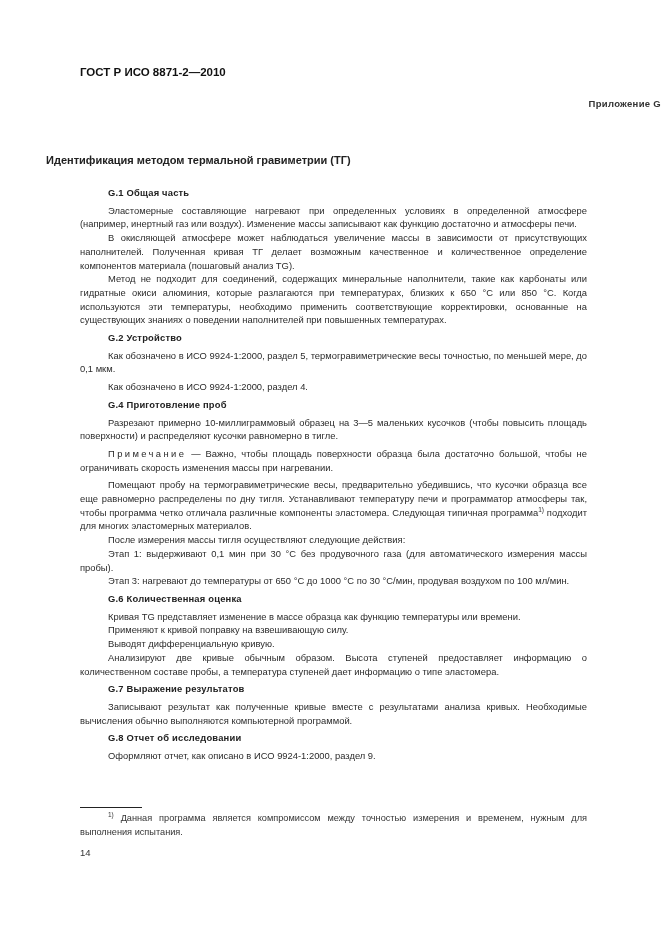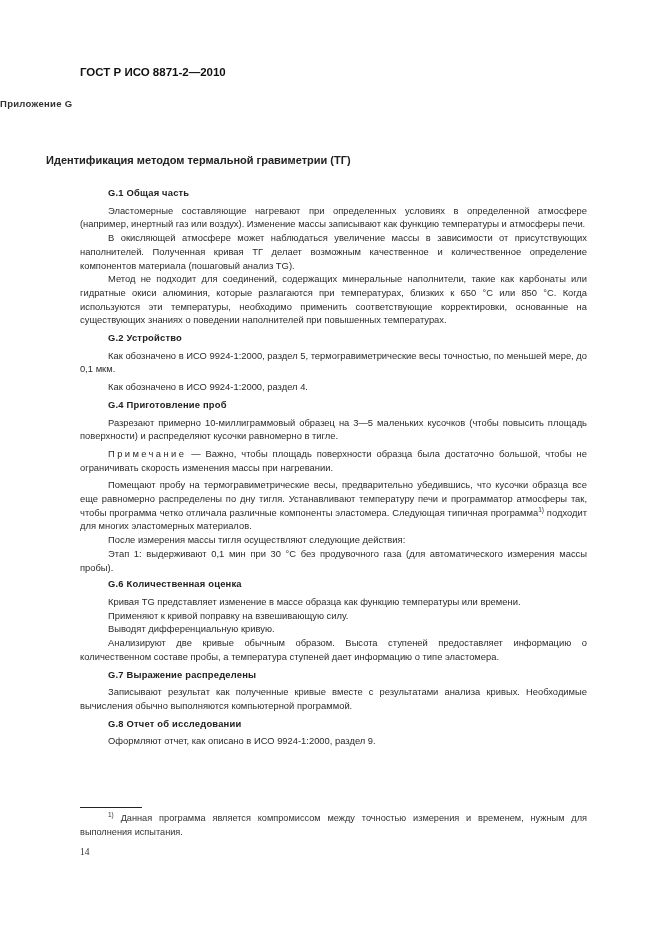--- a/index.html
+++ b/index.html
@@ -1,50 +1,50 @@
 <!DOCTYPE html>
 <html><head>
   <meta charset="utf-8">
   <style>
     html, body { margin: 0; padding: 0; background: #ffffff; }
     body { width: 661px; height: 936px; position: relative; overflow: hidden;
            font-family: "Liberation Sans", sans-serif; color: #222; }
     .page-header { position: absolute; left: 80px; top: 66px; font-size: 11.5px; font-weight: bold; color: #111; }
-    .annex { position: absolute; left: 0; width: 661px; top: 97px; text-align: left; font-size: 9.5px; font-weight: bold; line-height: 14px; color: #333; letter-spacing: 0.3px; }
+    .annex { position: absolute; left: 0; width: 661px; top: 97px; text-align: right; font-size: 9.5px; font-weight: bold; line-height: 14px; color: #333; letter-spacing: 0.3px; }
     .annex .line { display: block; }
     .annex .line.second { padding-left: 30px; }
     .doc-title { position: absolute; left: 16px; width: 661px; top: 154px; font-size: 11px; font-weight: bold; color: #222; padding-left: 30px; box-sizing: border-box; }
     .content { position: absolute; left: 80px; top: 186px; width: 507px; font-size: 9.4px; line-height: 13.7px; color: #2b2b2b; }
     .sec-h { font-weight: bold; padding-left: 28px; margin: 0 0 4px 0; font-size: 9.4px; letter-spacing: 0.2px; color: #222; }
     p { margin: 0; text-indent: 28px; text-align: justify; }
     p.gap { margin-bottom: 4px; }
     .sec { margin-bottom: 3px; }
     .note .spaced { letter-spacing: 2.4px; }
     sup { font-size: 6.5px; vertical-align: 4px; line-height: 0; }
     .fn-rule { position: absolute; left: 80px; top: 807px; width: 62px; height: 1px; background: #222; }
     .footnote { position: absolute; left: 80px; top: 812px; width: 507px; font-size: 9.2px; line-height: 13.5px; color: #333; text-align: justify; }
     .footnote p { text-indent: 28px; }
-    .page-number { position: absolute; left: 80px; top: 847px; font-size: 9.5px; color: #333; font-family: Liberation Serif, serif; }
+    .page-number { position: absolute; left: 80px; top: 847px; font-size: 9.5px; color: #333; }
   </style>
 </head>
 <body>
 
 <div class="page-header">ГОСТ Р ИСО 8871-2—2010</div>
 
 <div class="annex">
   <span class="line">Приложение G</span>
 </div>
 
 <div class="doc-title">Идентификация методом термальной гравиметрии (ТГ)</div>
 
 <div class="content">
 
   <div class="sec">
     <div class="sec-h">G.1  Общая часть</div>
-    <p>Эластомерные составляющие нагревают при определенных условиях в определенной атмосфере (например, инертный газ или воздух). Изменение массы записывают как функцию температуры и атмосферы печи.</p>
+    <p>Эластомерные составляющие нагревают при определенных условиях в определенной атмосфере (например, инертный газ или воздух). Изменение массы записывают как функцию достаточно и атмосферы печи.</p>
     <p>В окисляющей атмосфере может наблюдаться увеличение массы в зависимости от присутствующих наполнителей. Полученная кривая ТГ делает возможным качественное и количественное определение компонентов материала (пошаговый анализ TG).</p>
     <p class="gap">Метод не подходит для соединений, содержащих минеральные наполнители, такие как карбонаты или гидратные окиси алюминия, которые разлагаются при температурах, близких к 650 °С или 850 °С. Когда используются эти температуры, необходимо применить соответствующие корректировки, основанные на существующих знаниях о поведении наполнителей при повышенных температурах.</p>
   </div>
 
   <div class="sec">
     <div class="sec-h">G.2  Устройство</div>
     <p class="gap">Как обозначено в ИСО 9924-1:2000, раздел 5, термогравиметрические весы точностью, по меньшей мере, до 0,1 мкм.</p>
   </div>
 
   <div class="sec">
@@ -54,32 +54,33 @@
   <div class="sec">
     <div class="sec-h">G.4  Приготовление проб</div>
     <p class="gap">Разрезают примерно 10-миллиграммовый образец на 3—5 маленьких кусочков (чтобы повысить площадь поверхности) и распределяют кусочки равномерно в тигле.</p>
     <p class="gap note"><span class="spaced">Примечание</span><span> — Важно, чтобы площадь поверхности образца была достаточно большой, чтобы не ограничивать скорость изменения массы при нагревании.</span></p>
   </div>
 
   <div class="sec">
     <p><span>Помещают пробу на термогравиметрические весы, предварительно убедившись, что кусочки образца все еще равномерно распределены по дну тигля. Устанавливают температуру печи и программатор атмосферы так, чтобы программа четко отличала различные компоненты эластомера. Следующая типичная программа</span><sup>1)</sup><span> подходит для многих эластомерных материалов.</span></p>
     <p>После измерения массы тигля осуществляют следующие действия:</p>
     <p>Этап  1: выдерживают 0,1 мин при 30 °С без продувочного газа (для автоматического измерения массы пробы).</p>
+    <p class="gap">Этап  3: нагревают до температуры от 650 °С до 1000 °С по 30 °С/мин, продувая воздухом по 100 мл/мин.</p>
   </div>
 
   <div class="sec">
     <div class="sec-h">G.6  Количественная оценка</div>
     <p>Кривая TG представляет изменение в массе образца как функцию температуры или времени.</p>
     <p>Применяют к кривой поправку на взвешивающую силу.</p>
     <p>Выводят дифференциальную кривую.</p>
     <p class="gap">Анализируют две кривые обычным образом. Высота ступеней предоставляет информацию о количественном составе пробы, а температура ступеней дает информацию о типе эластомера.</p>
   </div>
 
   <div class="sec">
-    <div class="sec-h">G.7  Выражение распределены</div>
+    <div class="sec-h">G.7  Выражение результатов</div>
     <p class="gap">Записывают результат как полученные кривые вместе с результатами анализа кривых. Необходимые вычисления обычно выполняются компьютерной программой.</p>
   </div>
 
   <div class="sec">
     <div class="sec-h">G.8  Отчет об исследовании</div>
     <p>Оформляют отчет, как описано в ИСО 9924-1:2000, раздел 9.</p>
   </div>
 </div>
 
 <div class="fn-rule"></div>

